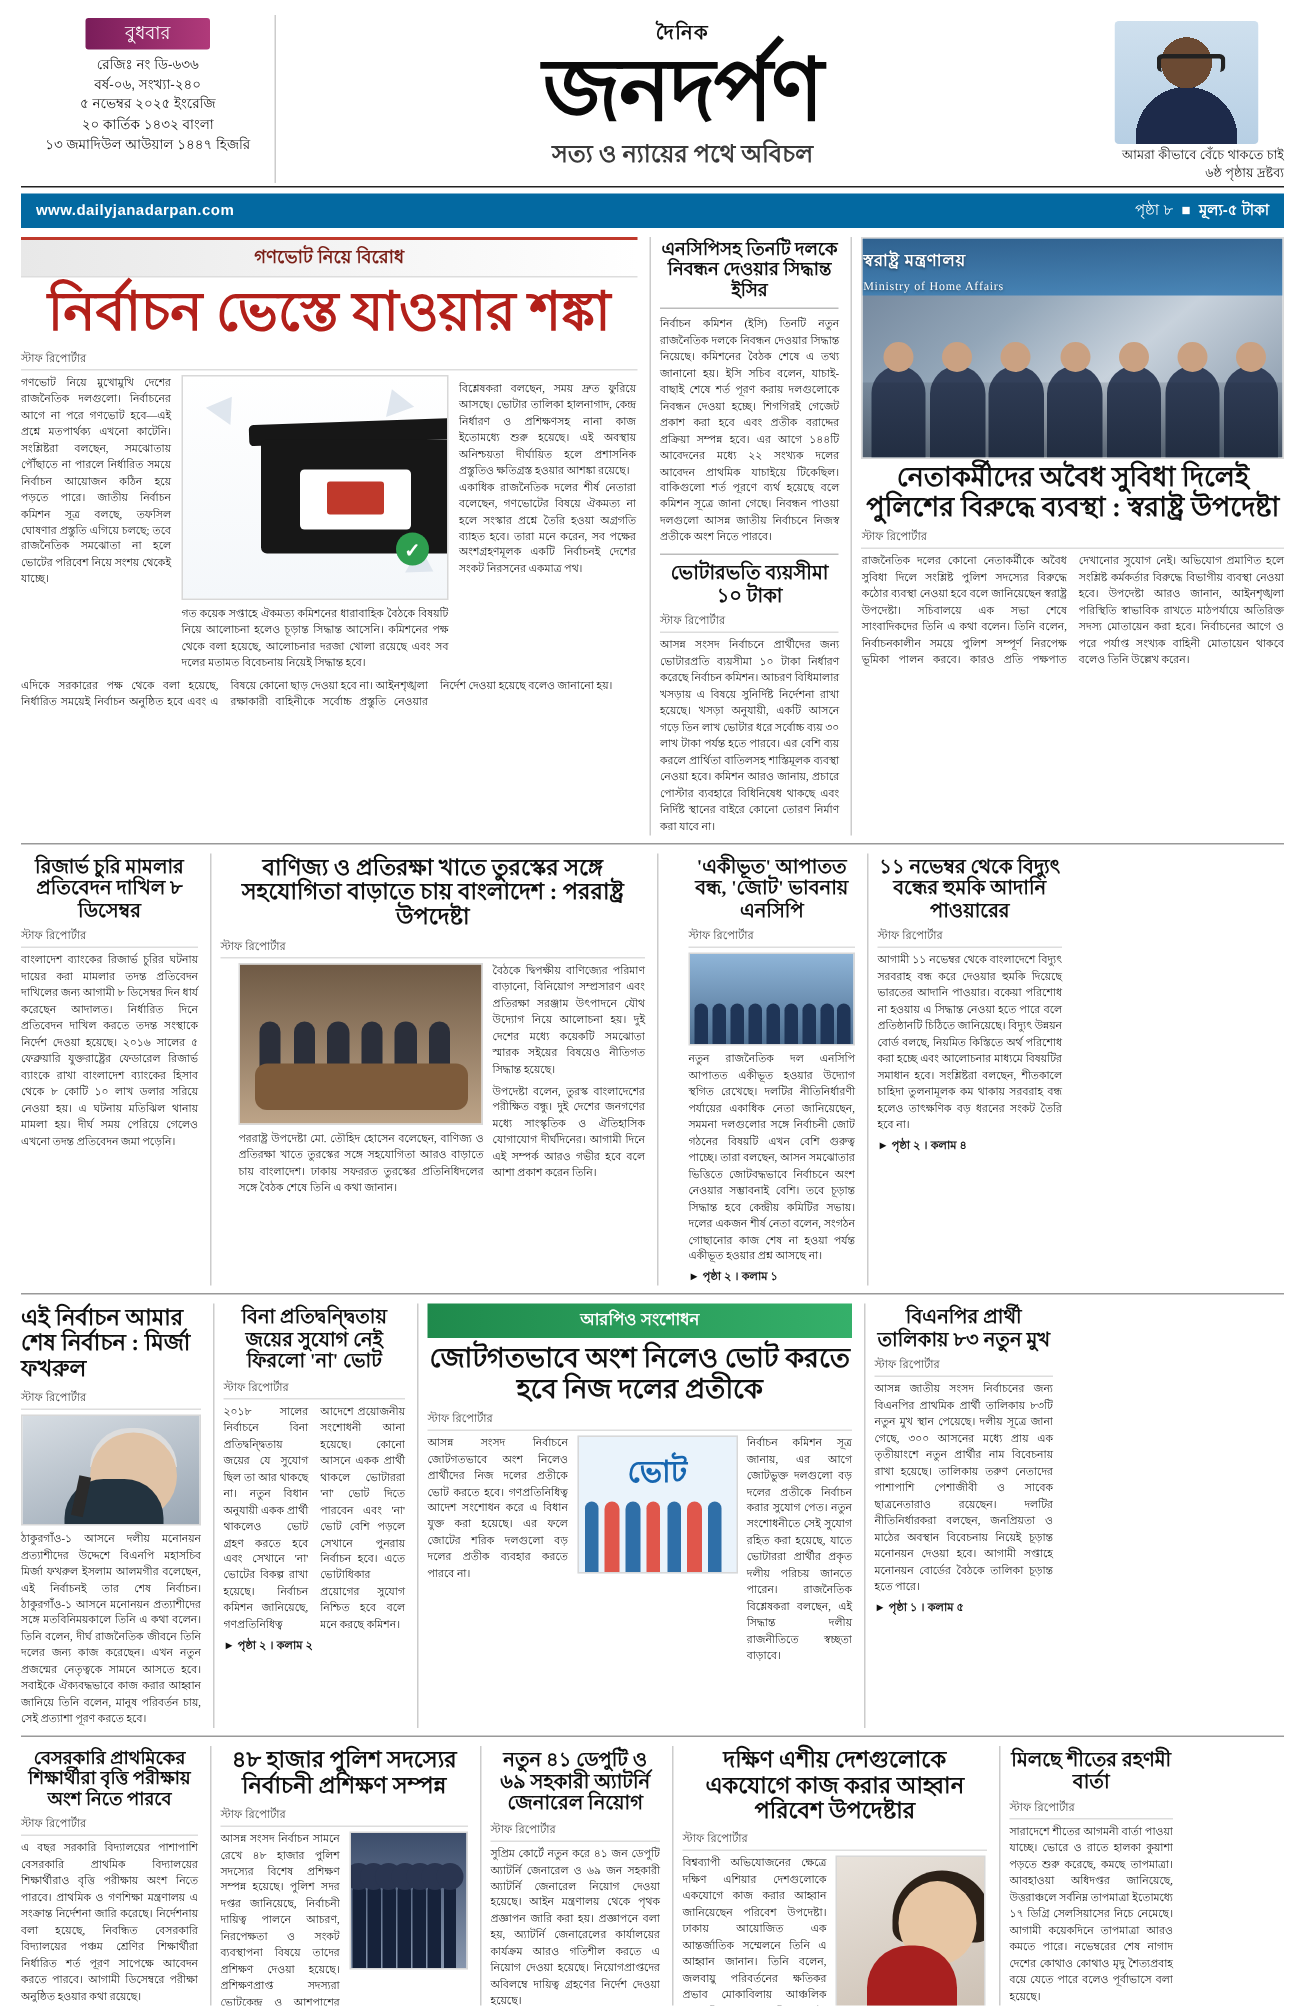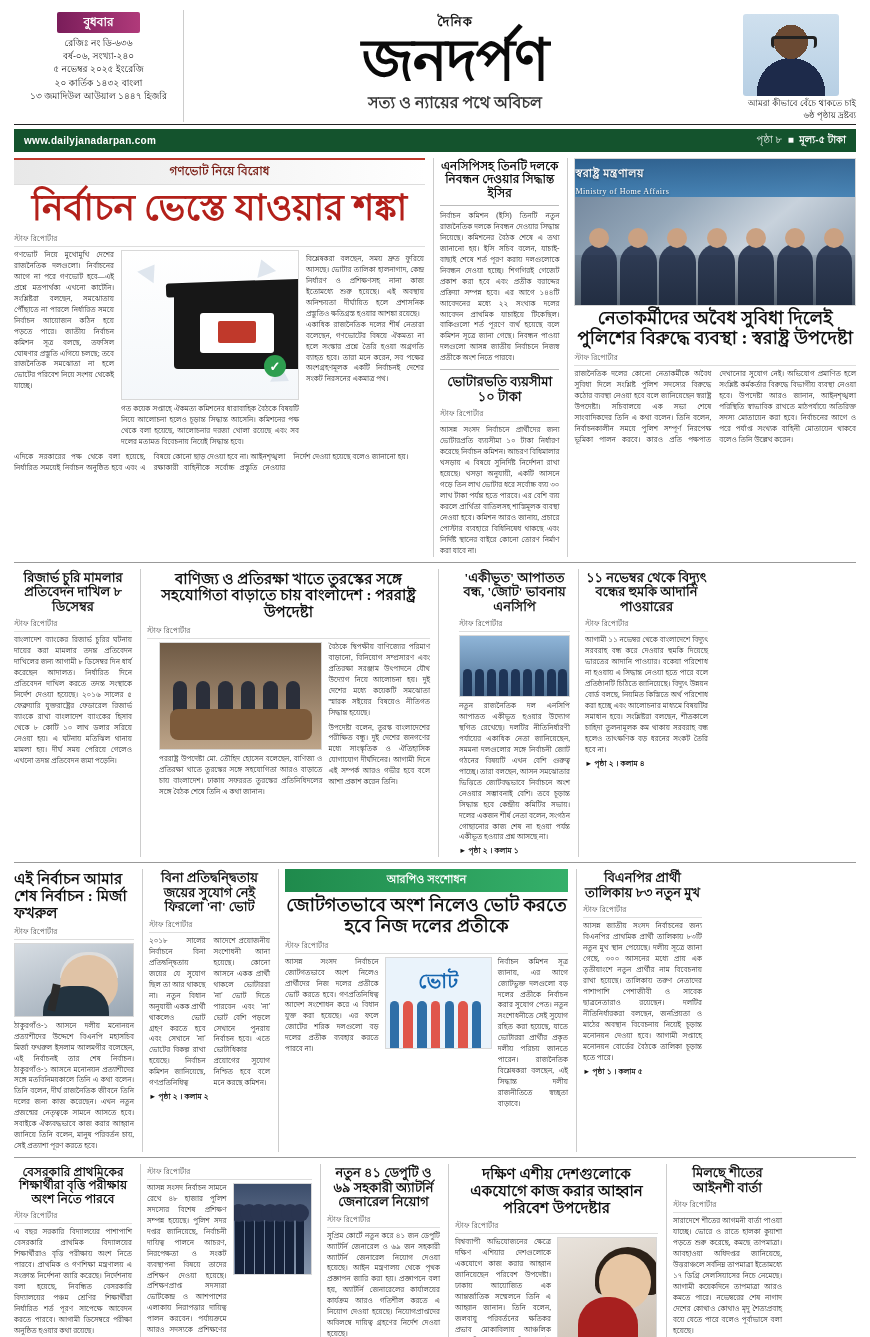--- a/index.html
+++ b/index.html
@@ -33,21 +33,21 @@
     font-size: 9px;
     line-height: 1.45;
     padding-top: 2px;
     border-right: 1px solid #ccc;
   }
   .mh-day {
     display:inline-block;
     background: linear-gradient(90deg,#7a1d5a,#b03a7a);
     color:#fff;
     font-size: 12px;
-    font-weight:bold;
+    font-weight:normal;
     padding: 2px 26px;
     border-radius: 2px;
     margin-bottom: 4px;
     text-align: right;
   }
   .mh-left div { white-space: nowrap; }
   .mh-center {
     flex: 1;
     text-align:center;
     position:relative;
@@ -98,21 +98,21 @@
     content:"";
     position:absolute; left:28px; top:22px; width:40px; height:9px;
     border-top:3px solid #222; border-left:3px solid #222; border-right:3px solid #222;
     border-radius:4px;
   }
   .mh-bar {
     margin-top: 4px;
     display:flex;
     align-items:center;
     justify-content:space-between;
-    background:#14532d;
+    background:#0369a1;
     color:#fff;
     font-size: 10px;
     padding: 3px 10px;
   }
   .mh-bar .site { font-weight:bold; letter-spacing:0.3px;}
   .mh-bar .price { font-weight:bold; }
 
   
   .cols { display:flex; gap: 8px; margin-top: 6px; }
   .col { }
@@ -549,20 +549,21 @@
 
   <div class="cols">
     <div class="col" style="width:118px;">
       <h2 class="hd hd-xs">বেসরকারি প্রাথমিকের শিক্ষার্থীরা বৃত্তি পরীক্ষায় অংশ নিতে পারবে</h2>
       <div class="byline">স্টাফ রিপোর্টার</div>
       <div class="body">এ বছর সরকারি বিদ্যালয়ের পাশাপাশি বেসরকারি প্রাথমিক বিদ্যালয়ের শিক্ষার্থীরাও বৃত্তি পরীক্ষায় অংশ নিতে পারবে। প্রাথমিক ও গণশিক্ষা মন্ত্রণালয় এ সংক্রান্ত নির্দেশনা জারি করেছে। নির্দেশনায় বলা হয়েছে, নিবন্ধিত বেসরকারি বিদ্যালয়ের পঞ্চম শ্রেণির শিক্ষার্থীরা নির্ধারিত শর্ত পূরণ সাপেক্ষে আবেদন করতে পারবে। আগামী ডিসেম্বরে পরীক্ষা অনুষ্ঠিত হওয়ার কথা রয়েছে।</div>
       <div class="jump">► পৃষ্ঠা ৭ । কলাম ৩</div>
     </div>
 
     <div class="col divider-v" style="width:172px;padding-left:6px;">
+      <h2 class="hd hd-md">৪৮ হাজার পুলিশ সদস্যের নির্বাচনী প্রশিক্ষণ সম্পন্ন</h2>
       <div class="byline">স্টাফ রিপোর্টার</div>
       <div style="display:flex;gap:6px;">
         <div style="width:80px;">
           <div class="body">আসন্ন সংসদ নির্বাচন সামনে রেখে ৪৮ হাজার পুলিশ সদস্যের বিশেষ প্রশিক্ষণ সম্পন্ন হয়েছে। পুলিশ সদর দপ্তর জানিয়েছে, নির্বাচনী দায়িত্ব পালনে আচরণ, নিরপেক্ষতা ও সংকট ব্যবস্থাপনা বিষয়ে তাদের প্রশিক্ষণ দেওয়া হয়েছে। প্রশিক্ষণপ্রাপ্ত সদস্যরা ভোটকেন্দ্র ও আশপাশের এলাকায় নিরাপত্তার দায়িত্ব পালন করবেন। পর্যায়ক্রমে আরও সদস্যকে প্রশিক্ষণের আওতায় আনা হবে বলে জানানো হয়েছে।</div>
         </div>
         <div style="width:80px;">
           <div class="ph ph-police" style="height:92px;">
             <div class="row-h">
               <span style="left:2%"></span>
                 <span style="left:15%"></span>
@@ -596,20 +597,20 @@
           <div class="ph ph-woman" style="height:110px;">
             <div class="hair"></div>
               <div class="head"></div>
               <div class="saree"></div>
           </div>
         </div>
       </div>
     </div>
 
     <div class="col divider-v" style="width:116px;padding-left:6px;">
-      <h2 class="hd hd-sm">মিলছে শীতের আইনশী বার্তা</h2>
+      <h2 class="hd hd-sm">মিলছে শীতের রহণমী বার্তা</h2>
       <div class="byline">স্টাফ রিপোর্টার</div>
       <div class="body">সারাদেশে শীতের আগমনী বার্তা পাওয়া যাচ্ছে। ভোরে ও রাতে হালকা কুয়াশা পড়তে শুরু করেছে, কমছে তাপমাত্রা। আবহাওয়া অধিদপ্তর জানিয়েছে, উত্তরাঞ্চলে সর্বনিম্ন তাপমাত্রা ইতোমধ্যে ১৭ ডিগ্রি সেলসিয়াসের নিচে নেমেছে। আগামী কয়েকদিনে তাপমাত্রা আরও কমতে পারে। নভেম্বরের শেষ নাগাদ দেশের কোথাও কোথাও মৃদু শৈত্যপ্রবাহ বয়ে যেতে পারে বলেও পূর্বাভাসে বলা হয়েছে।</div>
       <div class="jump">► পৃষ্ঠা ২ । কলাম ৩</div>
     </div>
   </div>
 
 </div>
 
 </body></html>

